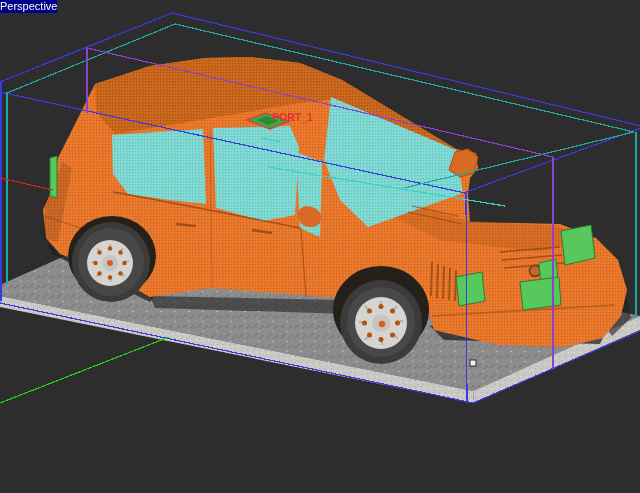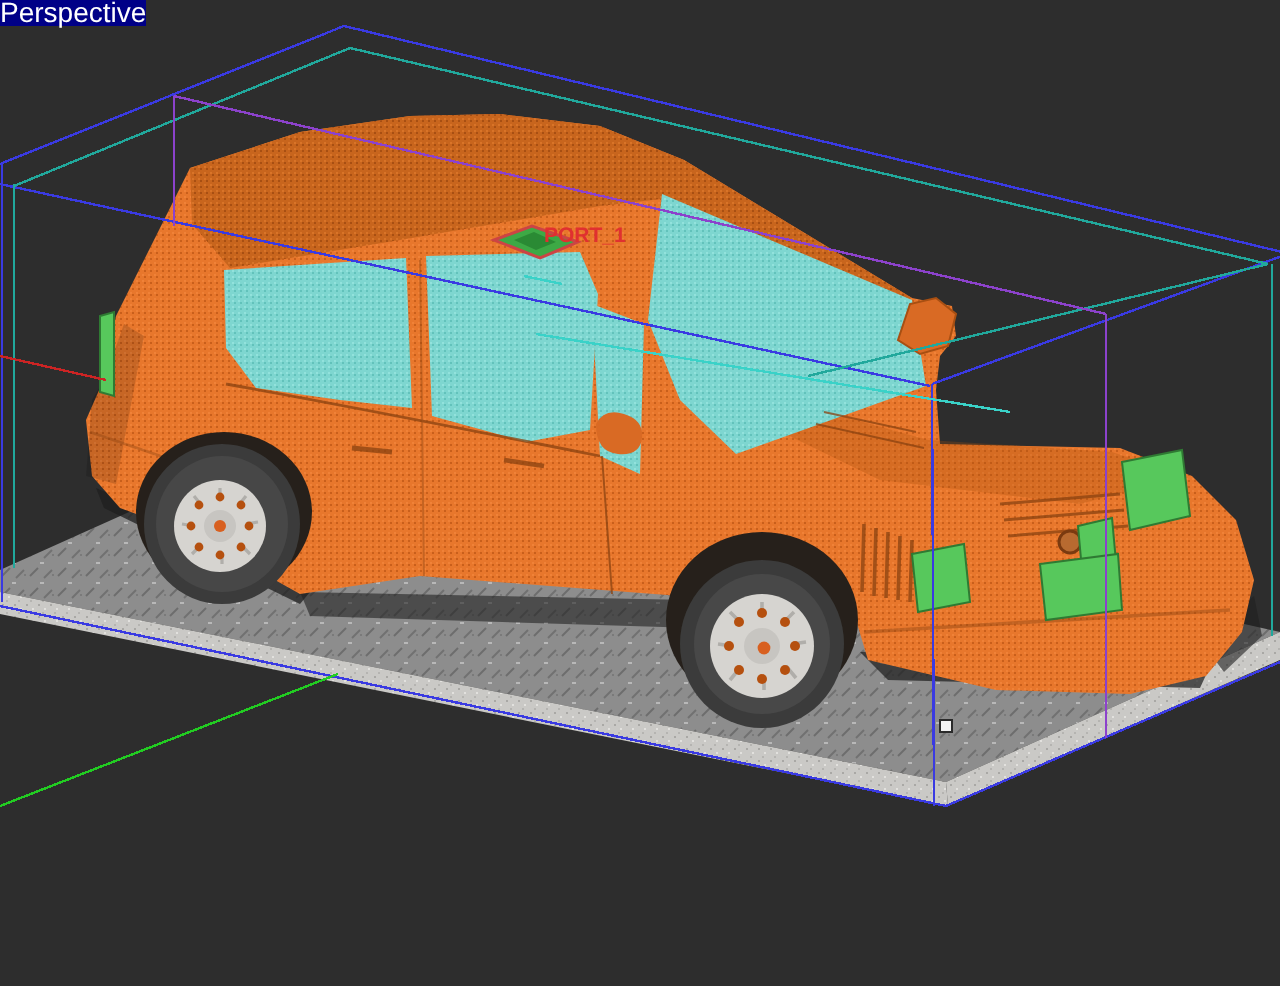--- a/index.html
+++ b/index.html
@@ -1,19 +1,19 @@
 <!DOCTYPE html>
 <html><head>
 <meta charset="utf-8">
 <style>
   html,body{margin:0;padding:0;background:#1a1a1a;}
   #stage{position:relative;width:640px;height:493px;overflow:hidden;
          font-family:"Liberation Sans",sans-serif;}
   #scene{position:absolute;left:0;top:0;}
-  #viewport-label{position:absolute;left:0;top:0;font-size:14px;line-height:13px;
+  #viewport-label{position:absolute;left:0;top:0;font-size:11px;line-height:13px;
 ractic    padding:0 5px 1px 2px;letter-spacing:0;}
   #viewport-label{font-family:"Liberation Sans",sans-serif;}
   .wire{fill:none;stroke-width:1.2;shape-rendering:crispEdges;}
 </style>
 </head>
 <body>
 
 <div id="stage">
 
 <svg id="scene" width="640" height="493" viewBox="0 0 640 493">

